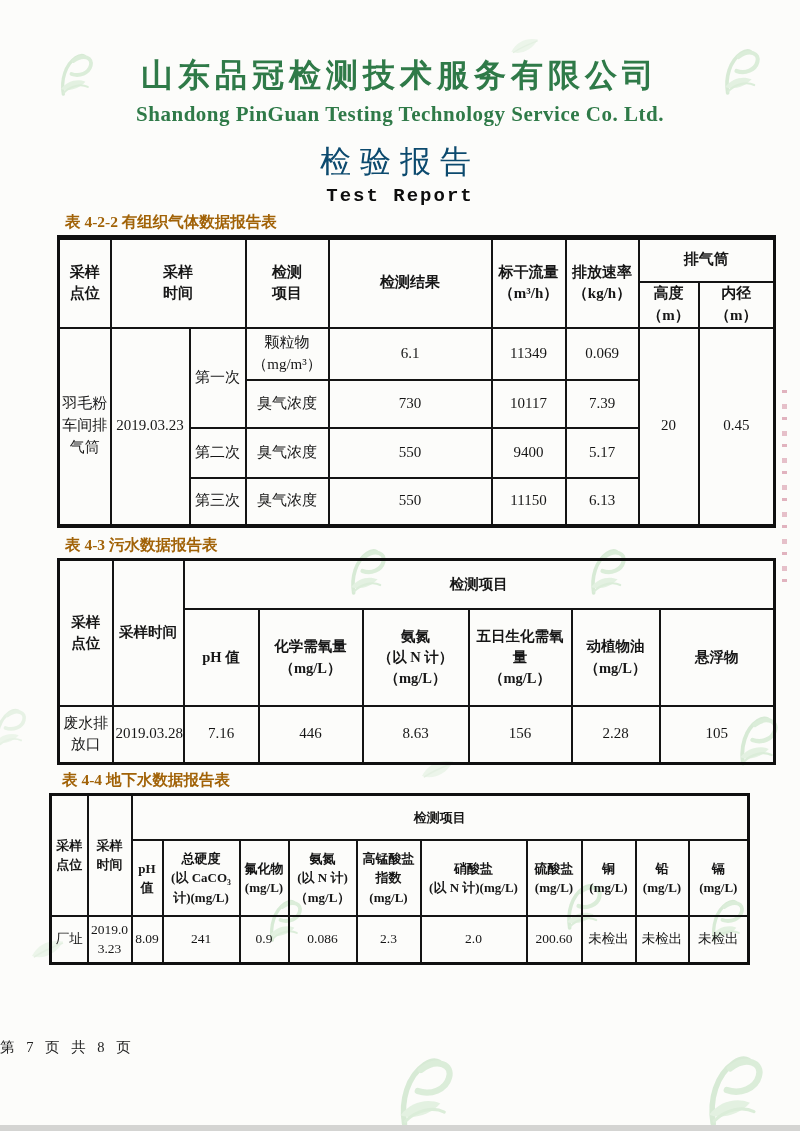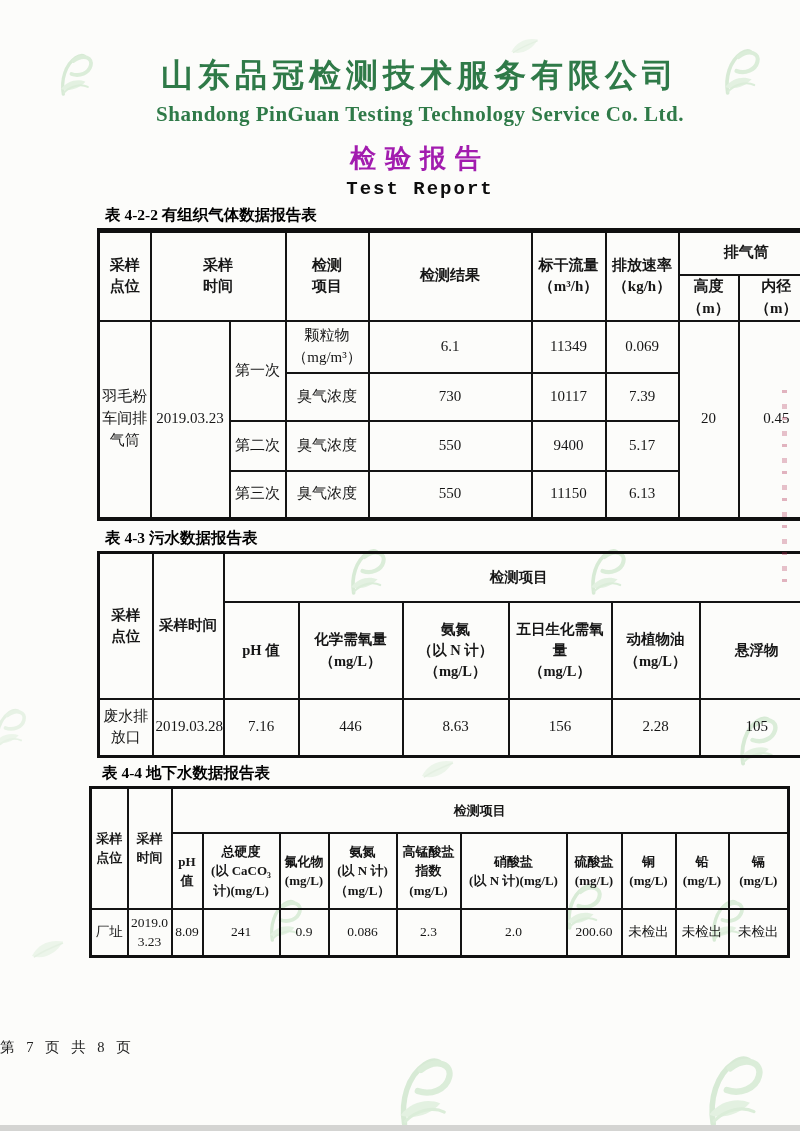--- a/index.html
+++ b/index.html
@@ -7,32 +7,32 @@
     position:relative;
     width:800px; height:1131px;
     background:#fcfcfa;
     overflow:hidden;
     font-family:"Liberation Serif","DejaVu Serif",serif;
     color:#161616;
   }
   
   .wm { position:absolute; z-index:0; opacity:.62; }
   .wm.faint { opacity:.4; }
-  .content { position:relative; z-index:1;padding-left:40px; }
+  .content { position:relative; z-index:1; }
 
   
   header { text-align:center; padding-top:54px; }
   .company-cn { font-size:32px; font-weight:bold; color:#2f7a48; letter-spacing:5px; }
   .company-en { font-size:21px; font-weight:bold; color:#2f7a48; margin-top:4px; letter-spacing:.5px; }
-  .title-cn   { font-size:26px; font-weight:bold; letter-spacing:9px; margin-top:14px; color:#a21caf; }
+  .title-cn   { font-size:31px; font-weight:normal; letter-spacing:9px; margin-top:14px; color:#0c4a6e; }
   .title-en   { font-size:19px; font-weight:bold; letter-spacing:2px; margin-top:2px; color:#0d0d0d;
                 font-family:"Liberation Mono","DejaVu Sans Mono",monospace; }
 
   
-  .caption { font-weight:bold; font-size:15.5px; color:#000000; }
+  .caption { font-weight:bold; font-size:15.5px; color:#a16207; }
   .c1 { margin:5px 0 2px 65px; }
   .c2 { margin:7px 0 2px 65px; }
   .c3 { margin:5px 0 2px 62px; }
 
   
   table.rpt { border-collapse:collapse; table-layout:fixed; }
   .rpt th, .rpt td {
     border:2px solid #141414;
     text-align:center; vertical-align:middle;
     padding:0 2px;

